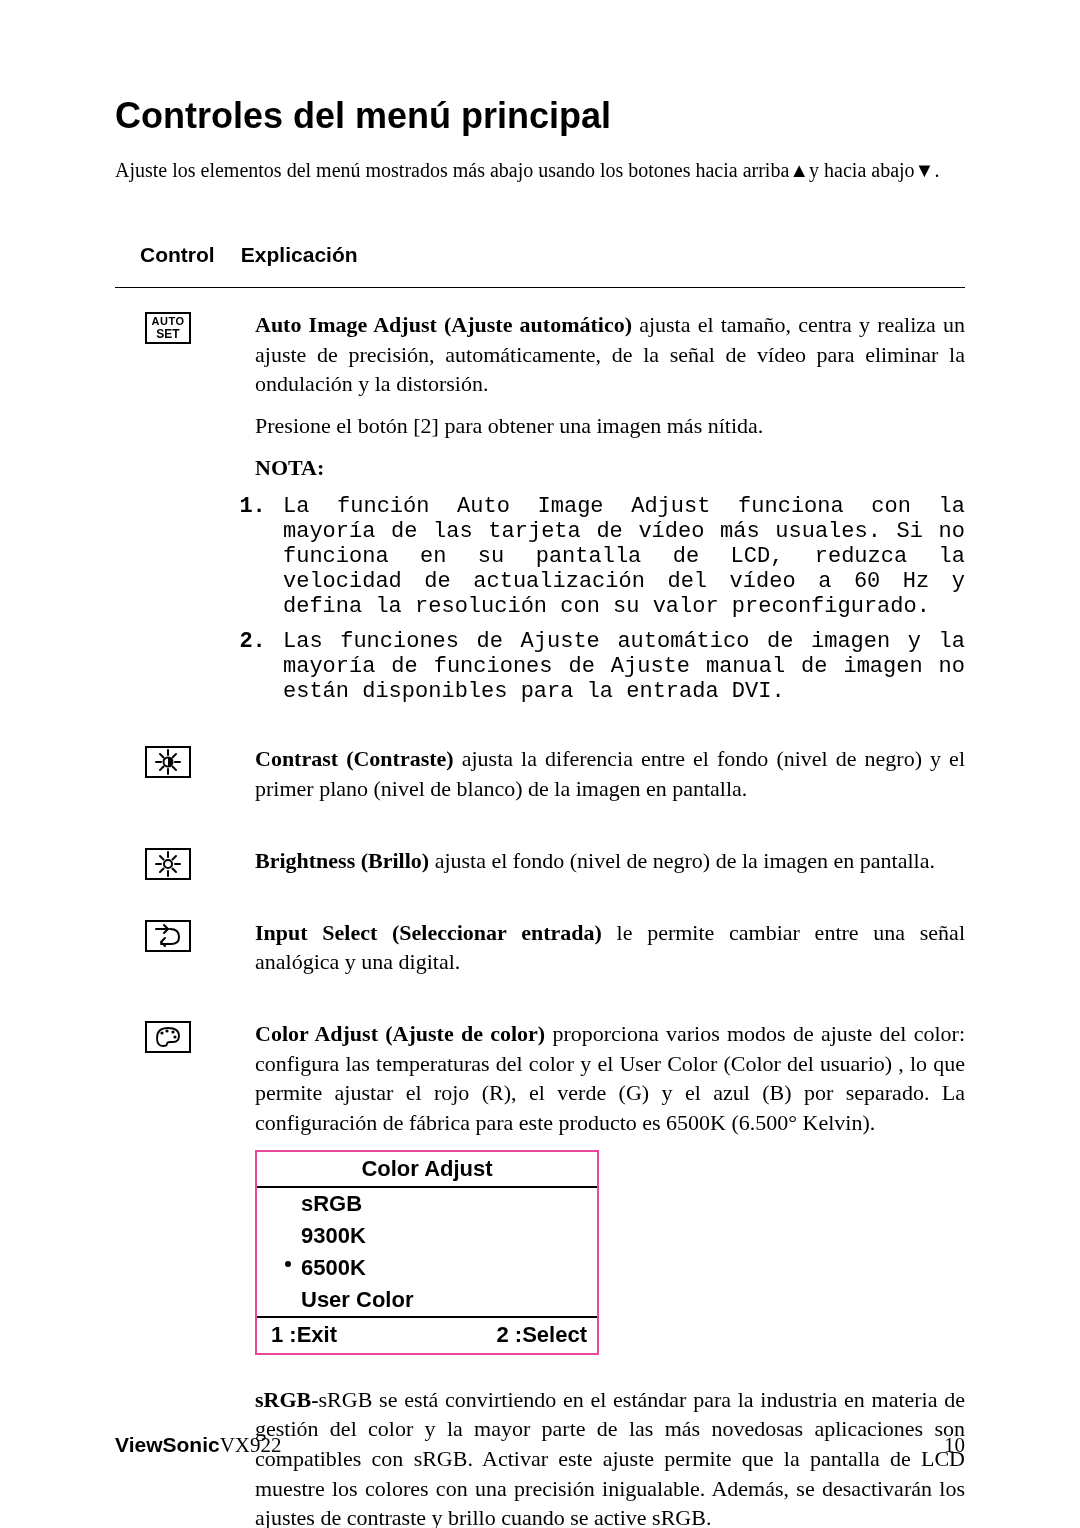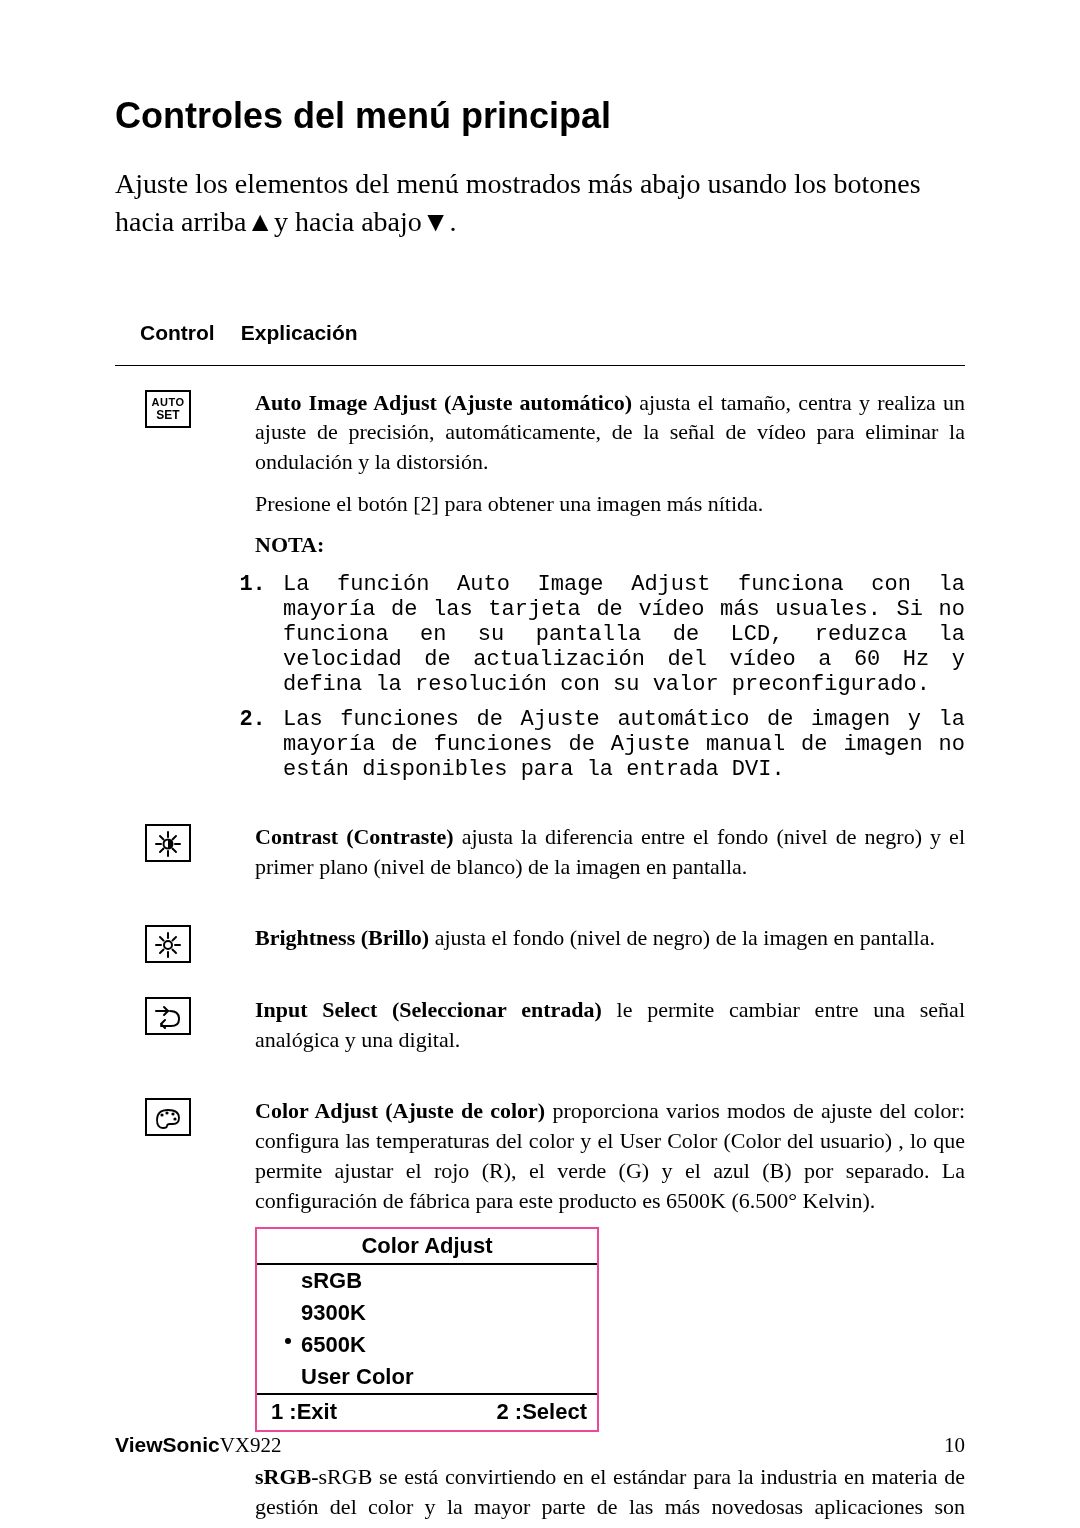--- a/index.html
+++ b/index.html
@@ -18,23 +18,23 @@
     top: 95px;
     width: 850px;
   }
   h1 {
     font-family: Arial, Helvetica, sans-serif;
     font-weight: bold;
     font-size: 36px;
     margin: 0 0 14px 0;
   }
   .intro {
-    font-size: 28px;
+    font-size: 20px;
     line-height: 1.35;
-    margin-bottom: 80px;
+    margin-bottom: 59px;
   }
   .arrow-up, .arrow-down { display:inline-block; }
   .col-headers {
     font-family: Arial, Helvetica, sans-serif;
     font-weight: bold;
     font-size: 21px;
     padding-left: 25px;
     padding-bottom: 20px;
     border-bottom: 1.5px solid #000;
     margin-bottom: 22px;
@@ -64,23 +64,22 @@
     font-weight: normal;
     font-family: Liberation Mono, monospace;
   }
   ol.notes li { margin-bottom: 10px; text-align: justify; padding-left: 4px; }
   ol.notes li::marker { font-weight: bold; }
 
   
   .ibox {
     border: 2px solid #000;
     width: 46px;
-    height: 38px;
+    height: 32px;
     display:flex;
-    align-items:center;
     justify-content:center;
     font-family: Arial, Helvetica, sans-serif;
     font-weight: bold;
     font-size: 13px;
     text-align:center;
     line-height: 1.05;
     box-sizing: border-box;
     padding-top:1px;
   }
   .ibox svg { display:block; }

